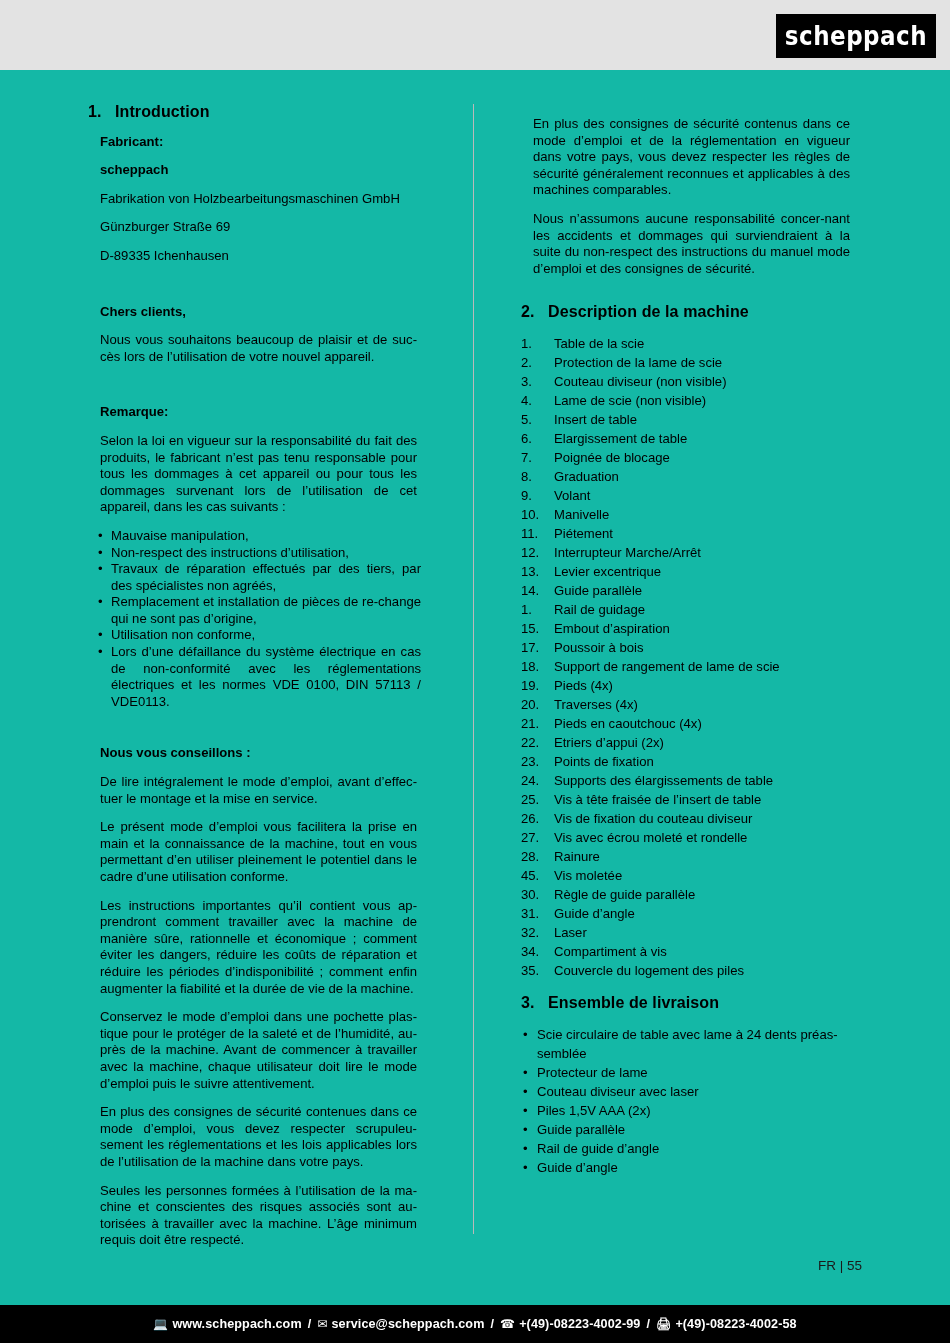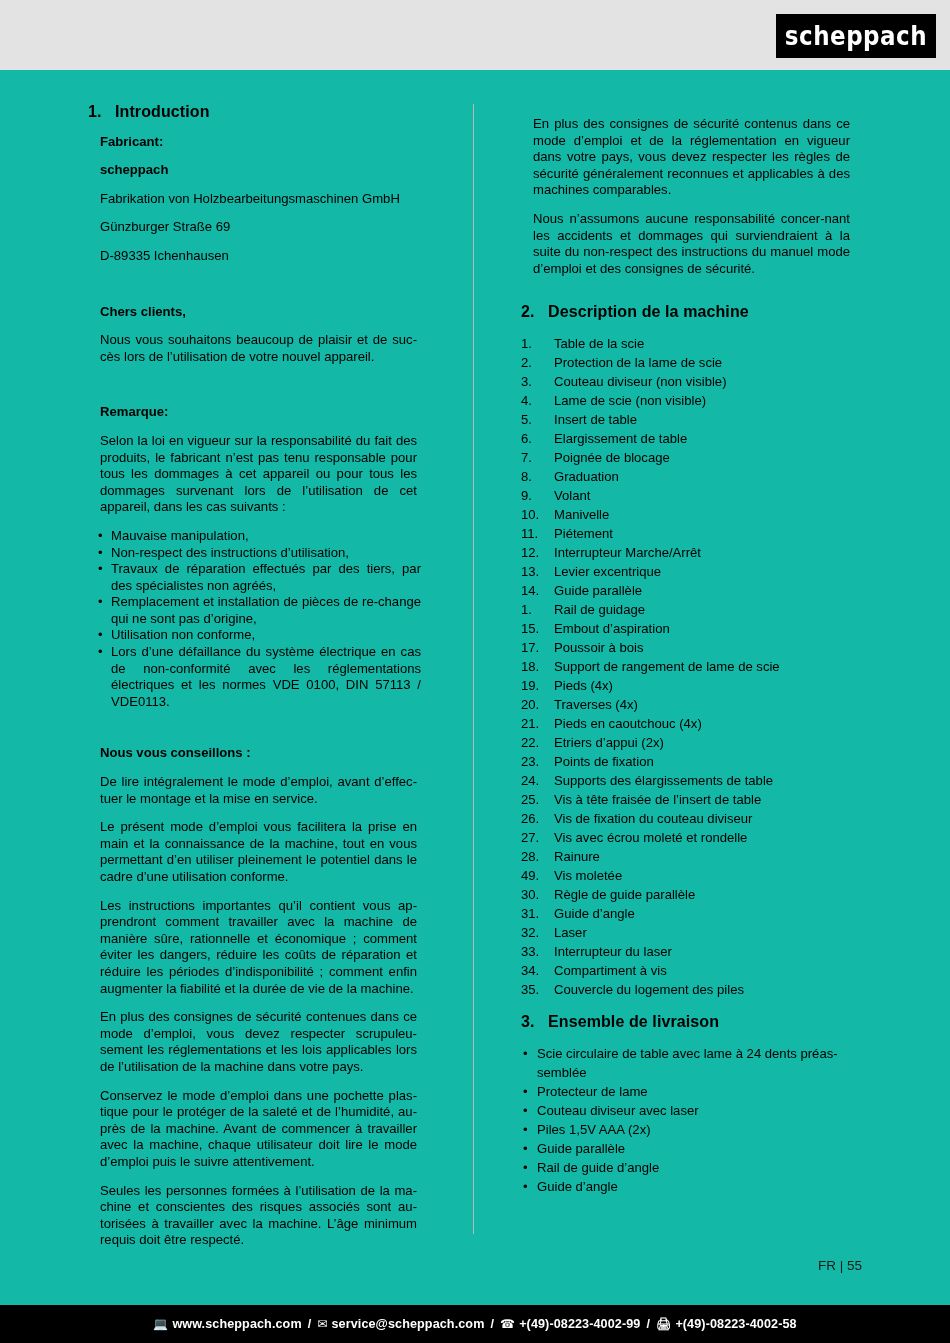--- a/index.html
+++ b/index.html
@@ -220,22 +220,22 @@
         <li>Utilisation non conforme,</li>
         <li>Lors d’une défaillance du système électrique en cas de non-conformité avec les réglementations électriques et les normes VDE 0100, DIN 57113 / VDE0113.</li>
       </ul>
 
       <div class="gap"></div>
 
       <p class="b block-left">Nous vous conseillons :</p>
       <p>De lire intégralement le mode d’emploi, avant d’effec-tuer le montage et la mise en service.</p>
       <p>Le présent mode d’emploi vous facilitera la prise en main et la connaissance de la machine, tout en vous permettant d’en utiliser pleinement le potentiel dans le cadre d’une utilisation conforme.</p>
       <p>Les instructions importantes qu’il contient vous ap-prendront comment travailler avec la machine de manière sûre, rationnelle et économique ; comment éviter les dangers, réduire les coûts de réparation et réduire les périodes d’indisponibilité ; comment enfin augmenter la fiabilité et la durée de vie de la machine.</p>
+      <p>Conservez le mode d’emploi dans une pochette plas-tique pour le protéger de la saleté et de l’humidité, au-près de la machine. Avant de commencer à travailler avec la machine, chaque utilisateur doit lire le mode d’emploi puis le suivre attentivement.</p>
       <p>En plus des consignes de sécurité contenues dans ce mode d’emploi, vous devez respecter scrupuleu-sement les réglementations et les lois applicables lors de l’utilisation de la machine dans votre pays.</p>
-      <p>Conservez le mode d’emploi dans une pochette plas-tique pour le protéger de la saleté et de l’humidité, au-près de la machine. Avant de commencer à travailler avec la machine, chaque utilisateur doit lire le mode d’emploi puis le suivre attentivement.</p>
       <p>Seules les personnes formées à l’utilisation de la ma-chine et conscientes des risques associés sont au-torisées à travailler avec la machine. L’âge minimum requis doit être respecté.</p>
     </div>
 
     <div class="col col-right">
 
       <p>En plus des consignes de sécurité contenus dans ce mode d’emploi et de la réglementation en vigueur dans votre pays, vous devez respecter les règles de sécurité généralement reconnues et applicables à des machines comparables.</p>
       <p>Nous n’assumons aucune responsabilité concer-nant les accidents et dommages qui surviendraient à la suite du non-respect des instructions du manuel mode d’emploi et des consignes de sécurité.</p>
 
       <div class="gap"></div>
 
@@ -265,25 +265,24 @@
         <li><span class="idx">19.</span><span>Pieds (4x)</span></li>
         <li><span class="idx">20.</span><span>Traverses (4x)</span></li>
         <li><span class="idx">21.</span><span>Pieds en caoutchouc (4x)</span></li>
         <li><span class="idx">22.</span><span>Etriers d’appui (2x)</span></li>
         <li><span class="idx">23.</span><span>Points de fixation</span></li>
         <li><span class="idx">24.</span><span>Supports des élargissements de table</span></li>
         <li><span class="idx">25.</span><span>Vis à tête fraisée de l’insert de table</span></li>
         <li><span class="idx">26.</span><span>Vis de fixation du couteau diviseur</span></li>
         <li><span class="idx">27.</span><span>Vis avec écrou moleté et rondelle</span></li>
         <li><span class="idx">28.</span><span>Rainure</span></li>
-        <li><span class="idx">49.</span><span>Vis moletée</span></li>
+        <li><span class="idx">45.</span><span>Vis moletée</span></li>
         <li><span class="idx">30.</span><span>Règle de guide parallèle</span></li>
         <li><span class="idx">31.</span><span>Guide d’angle</span></li>
         <li><span class="idx">32.</span><span>Laser</span></li>
-        <li><span class="idx">33.</span><span>Interrupteur du laser</span></li>
         <li><span class="idx">34.</span><span>Compartiment à vis</span></li>
         <li><span class="idx">35.</span><span>Couvercle du logement des piles</span></li>
       </ol>
 
       <div class="gap"></div>
 
       <h2 class="section">
         <span class="num">3.</span><span>Ensemble de livraison</span>
       </h2>
 

